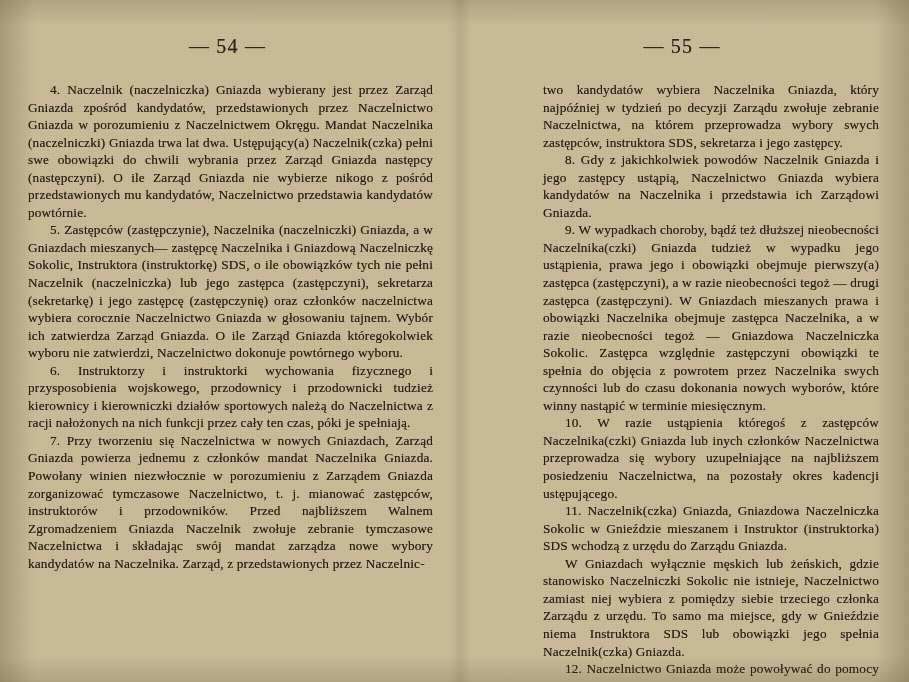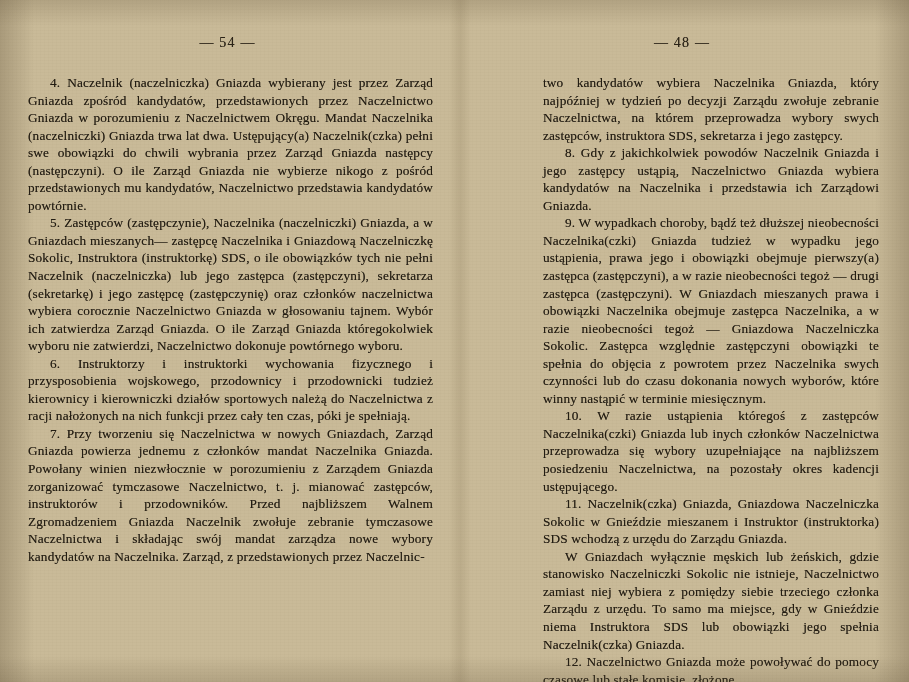--- a/index.html
+++ b/index.html
@@ -64,21 +64,21 @@
   .col {
     position: absolute;
     top: 0;
     height: 682px;
   }
   .col-left { left: 0; width: 455px; }
   .col-right { left: 455px; width: 454px; }
 
   .folio {
     text-align: center;
-    font-size: 14px;
+    font-size: 20px;
     letter-spacing: 1.2px;
     color: #2b2317;
     margin-top: 35px;
     font-family: "Liberation Serif", serif;
   }
 
   .textblock {
     margin-top: 23px;
     color: #221c12;
     font-size: 13.3px;
@@ -116,21 +116,21 @@
     <div class="folio">— 54 —</div>
     <div class="textblock">
       <p class="para">4. Naczelnik (naczelniczka) Gniazda wybierany jest przez Zarząd Gniazda zpośród kandydatów, przedstawionych przez Naczelnictwo Gniazda w porozumieniu z Naczelnictwem Okręgu. Mandat Naczelnika (naczelniczki) Gniazda trwa lat dwa. Ustępujący(a) Naczelnik(czka) pełni swe obowiązki do chwili wybrania przez Zarząd Gniazda następcy (następczyni). O ile Zarząd Gniazda nie wybierze nikogo z pośród przedstawionych mu kandydatów, Naczelnictwo przedstawia kandydatów powtórnie.</p>
       <p class="para">5. Zastępców (zastępczynie), Naczelnika (naczelniczki) Gniazda, a w Gniazdach mieszanych— zastępcę Naczelnika i Gniazdową Naczelniczkę Sokolic, Instruktora (instruktorkę) SDS, o ile obowiązków tych nie pełni Naczelnik (naczelniczka) lub jego zastępca (zastępczyni), sekretarza (sekretarkę) i jego zastępcę (zastępczynię) oraz członków naczelnictwa wybiera corocznie Naczelnictwo Gniazda w głosowaniu tajnem. Wybór ich zatwierdza Zarząd Gniazda. O ile Zarząd Gniazda któregokolwiek wyboru nie zatwierdzi, Naczelnictwo dokonuje powtórnego wyboru.</p>
       <p class="para">6. Instruktorzy i instruktorki wychowania fizycznego i przysposobienia wojskowego, przodownicy i przodownicki tudzież kierownicy i kierowniczki działów sportowych należą do Naczelnictwa z racji nałożonych na nich funkcji przez cały ten czas, póki je spełniają.</p>
       <p class="para">7. Przy tworzeniu się Naczelnictwa w nowych Gniazdach, Zarząd Gniazda powierza jednemu z członków mandat Naczelnika Gniazda. Powołany winien niezwłocznie w porozumieniu z Zarządem Gniazda zorganizować tymczasowe Naczelnictwo, t. j. mianować zastępców, instruktorów i przodowników. Przed najbliższem Walnem Zgromadzeniem Gniazda Naczelnik zwołuje zebranie tymczasowe Naczelnictwa i składając swój mandat zarządza nowe wybory kandydatów na Naczelnika. Zarząd, z przedstawionych przez Naczelnic-</p>
     </div>
   </div>
 
   <div class="col col-right">
-    <div class="folio">— 48 —</div>
+    <div class="folio">— 55 —</div>
     <div class="textblock">
       <p class="para noindent">two kandydatów wybiera Naczelnika Gniazda, który najpóźniej w tydzień po decyzji Zarządu zwołuje zebranie Naczelnictwa, na którem przeprowadza wybory swych zastępców, instruktora SDS, sekretarza i jego zastępcy.</p>
       <p class="para">8. Gdy z jakichkolwiek powodów Naczelnik Gniazda i jego zastępcy ustąpią, Naczelnictwo Gniazda wybiera kandydatów na Naczelnika i przedstawia ich Zarządowi Gniazda.</p>
       <p class="para">9. W wypadkach choroby, bądź też dłuższej nieobecności Naczelnika(czki) Gniazda tudzież w wypadku jego ustąpienia, prawa jego i obowiązki obejmuje pierwszy(a) zastępca (zastępczyni), a w razie nieobecności tegoż — drugi zastępca (zastępczyni). W Gniazdach mieszanych prawa i obowiązki Naczelnika obejmuje zastępca Naczelnika, a w razie nieobecności tegoż — Gniazdowa Naczelniczka Sokolic. Zastępca względnie zastępczyni obowiązki te spełnia do objęcia z powrotem przez Naczelnika swych czynności lub do czasu dokonania nowych wyborów, które winny nastąpić w terminie miesięcznym.</p>
       <p class="para">10. W razie ustąpienia któregoś z zastępców Naczelnika(czki) Gniazda lub inych członków Naczelnictwa przeprowadza się wybory uzupełniające na najbliższem posiedzeniu Naczelnictwa, na pozostały okres kadencji ustępującego.</p>
       <p class="para">11. Naczelnik(czka) Gniazda, Gniazdowa Naczelniczka Sokolic w Gnieździe mieszanem i Instruktor (instruktorka) SDS wchodzą z urzędu do Zarządu Gniazda.</p>
       <p class="para">W Gniazdach wyłącznie męskich lub żeńskich, gdzie stanowisko Naczelniczki Sokolic nie istnieje, Naczelnictwo zamiast niej wybiera z pomiędzy siebie trzeciego członka Zarządu z urzędu. To samo ma miejsce, gdy w Gnieździe niema Instruktora SDS lub obowiązki jego spełnia Naczelnik(czka) Gniazda.</p>
       <p class="para">12. Naczelnictwo Gniazda może powoływać do pomocy czasowe lub stałe komisje, złożone</p>
     </div>
   </div>

